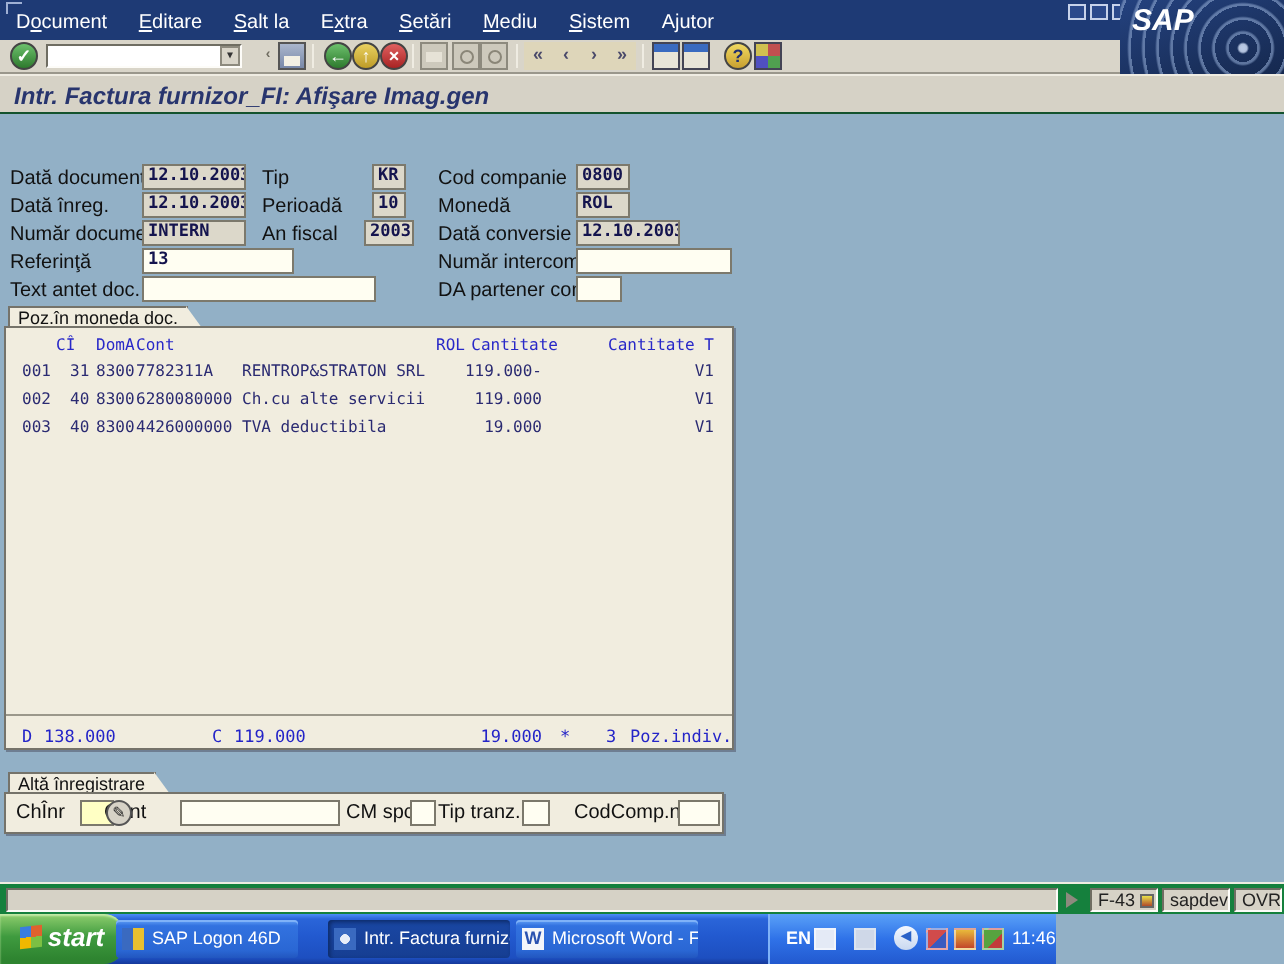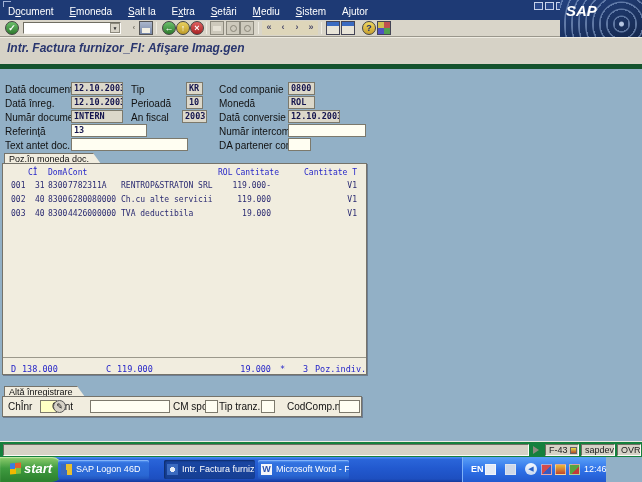--- a/index.html
+++ b/index.html
@@ -25,22 +25,22 @@
   #cmdfield input{width:86px;height:10px;border:none;outline:none;font:8px "DejaVu Sans Mono",monospace}
   #cmd-drop{position:absolute;right:0;top:0;width:10px;height:10px;background:#d9d5c9;border:1px solid #8d8a7e;
             font-size:5px;line-height:9px;text-align:center;color:#333}
   
   #logo{position:absolute;right:0;top:0;width:82px;height:37px;background:
         radial-gradient(circle at 75% 65%, rgba(200,215,240,.85) 0 2px, rgba(200,215,240,0) 3px),
         repeating-radial-gradient(circle at 75% 65%, rgba(150,175,215,.55) 0 1px, rgba(150,175,215,0) 2px 7px),
         linear-gradient(160deg,#24427f,#16294f); margin-left: 36px;}
   #logo-text{position:absolute;left:6px;top:2px;color:#fff;font:bold italic 15px "Liberation Sans",sans-serif;font-style:italic}
   
-  #titlebar{position:absolute;left:0;top:37px;width:642px;height:32px;background:#d6d2c6;
-            border-bottom:5px solid #14532d;border-top:1px solid #efece2}
+  #titlebar{position:absolute;left:0;top:37px;width:642px;height:20px;background:#d6d2c6;
+            border-bottom:1px solid #14532d;border-top:1px solid #efece2}
   #screen-title{position:absolute;left:7px;top:3px;font:bold italic 12px "Liberation Sans",sans-serif;color:#28356e}
   
   #appbar{position:absolute;left:0;top:57px;width:642px;height:20px;background:#d9d5c9;border-bottom:1px solid #9a978c}
   .appbtn{display:inline-block;height:15px;margin:2px 1px 0 1px;padding:1px 5px 0 5px;background:#d9d5c9;
           border:1px solid;border-color:#fdfcf8 #716f66 #716f66 #fdfcf8;font-size:9px;color:#111;cursor:default;vertical-align:top}
   #appico{display:inline-block;width:16px;height:15px;margin:2px 2px 0 4px;border:1px solid;vertical-align:top;
           border-color:#fdfcf8 #716f66 #716f66 #fdfcf8;text-align:center}
   #appico .lens{display:inline-block;width:9px;height:9px;margin-top:2px;border:2px solid #2a3f7a;border-radius:50%}
   
   .lbl{position:absolute;font-size:10px;color:#111;line-height:13px;white-space:nowrap}
@@ -69,21 +69,21 @@
   
   #statusbar{position:absolute;left:0;top:441px;width:642px;height:16px;background:#15803d;border-top:1px solid #efece2}
   #status-msg{position:absolute;left:3px;top:2px;width:526px;height:12px;background:#d6d2c6;
               border:1px solid;border-color:#6f6d62 #fdfcf8 #fdfcf8 #6f6d62}
   .stbox{position:absolute;top:2px;height:12px;background:#d6d2c6;border:1px solid;font-size:9px;line-height:10px;
          border-color:#6f6d62 #fdfcf8 #fdfcf8 #6f6d62;padding:0 3px;color:#222;white-space:nowrap}
   #status-arrow{position:absolute;left:533px;top:4px;width:0;height:0;border-left:6px solid #8d8a7e;
                 border-top:4px solid transparent;border-bottom:4px solid transparent}
   .stico{display:inline-block;width:7px;height:7px;background:linear-gradient(#e8e04a,#b04a2a);border:1px solid #666;vertical-align:middle;margin-left:2px}
   
-  #taskbar{position:absolute;left:0;top:457px;width:606px;height:25px;
+  #taskbar{position:absolute;left:0;top:457px;width:528px;height:25px;
            background:linear-gradient(#4b8df8,#2a65d9 10%,#2259cf 45%,#1d4fc0 88%,#15399b)}
   #startbtn{position:absolute;left:0;top:0;width:62px;height:25px;border-radius:0 10px 10px 0;cursor:default;
             background:linear-gradient(#8fce6e,#3f9b3f 45%,#2e8430 90%);box-shadow:inset 0 1px 1px #c4eaa8;
             color:#fff;font:bold italic 13px "Liberation Sans",sans-serif;text-align:center;line-height:24px}
   #startbtn .flag{display:inline-block;width:11px;height:11px;margin-right:3px;vertical-align:-1px;transform:skewY(-6deg);
             background:conic-gradient(#e0622e 0 25%, #7cc043 0 50%, #f0b800 0 75%, #3a7de0 0)}
   .taskitem{position:absolute;top:3px;width:91px;height:19px;border-radius:2px;color:#fff;font-size:9px;line-height:18px;
             padding-left:18px;white-space:nowrap;overflow:hidden;cursor:default;
             background:linear-gradient(#63a1f7,#3272e0 15%,#2a67d4 80%,#2256bf);box-shadow:inset 0 1px 0 #7fb2f8}
   .taskitem.active{background:linear-gradient(#1a47a4,#163e92);box-shadow:inset 1px 1px 2px #0d2a66}
@@ -98,21 +98,21 @@
 </style>
 </head>
 <body>
 
 <div id="screen">
 
   <div id="topbar">
     <div id="winmenu-ico"></div>
     <div id="menubar">
       <span class="menu-item"><span>D</span><u>o</u><span>cument</span></span>
-      <span class="menu-item"><span></span><u>E</u><span>moneda</span></span>
+      <span class="menu-item"><span></span><u>E</u><span>ditare</span></span>
       <span class="menu-item"><span></span><u>S</u><span>alt la</span></span>
       <span class="menu-item"><span>E</span><u>x</u><span>tra</span></span>
       <span class="menu-item"><span></span><u>S</u><span>etări</span></span>
       <span class="menu-item"><span></span><u>M</u><span>ediu</span></span>
       <span class="menu-item"><span></span><u>S</u><span>istem</span></span>
       <span class="menu-item"><span>A</span><u>j</u><span>utor</span></span>
     </div>
     <div class="winbtn" style="left:534px"></div>
     <div class="winbtn" style="left:545px"></div>
     <div class="winbtn" style="left:556px"></div>
@@ -281,17 +281,17 @@
       <span>Microsoft Word - FI_...</span>
     </div>
     <div id="tray">
       <span class="txt" style="left:8px;font-weight:bold">EN</span>
       <span class="trayico" style="left:22px;background:#e4eaf6"></span>
       <span class="trayico" style="left:42px;background:#cfd8e8;border-color:rgba(255,255,255,.3)"></span>
       <span id="tray-chevron"><span class="g">◀</span></span>
       <span class="trayico" style="left:78px;background:linear-gradient(135deg,#d14b4b 55%,#3a5ac0 55%)"></span>
       <span class="trayico" style="left:92px;background:linear-gradient(#e8b93a,#c2462a)"></span>
       <span class="trayico" style="left:106px;background:linear-gradient(135deg,#57a33f 60%,#c23a3a 60%)"></span>
-      <span class="txt" style="left:121px">12:46</span>
+      <span class="txt" style="left:121px">11:46</span>
     </div>
   </div>
 
 </div>
 
 </body></html>

